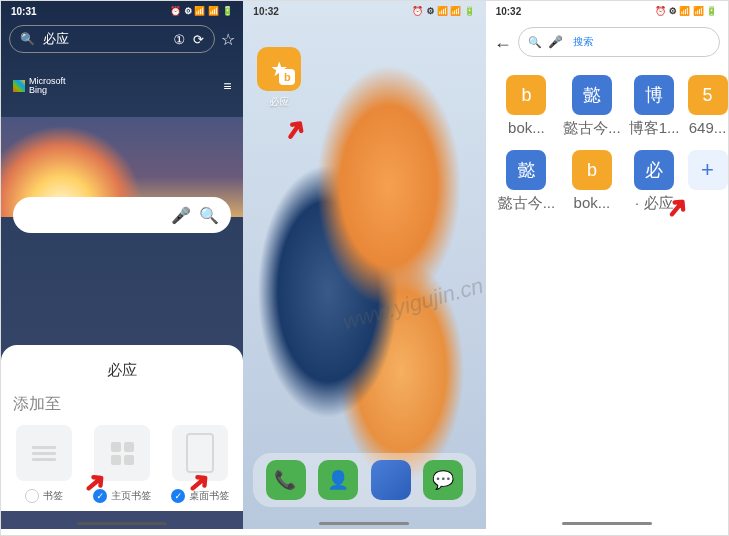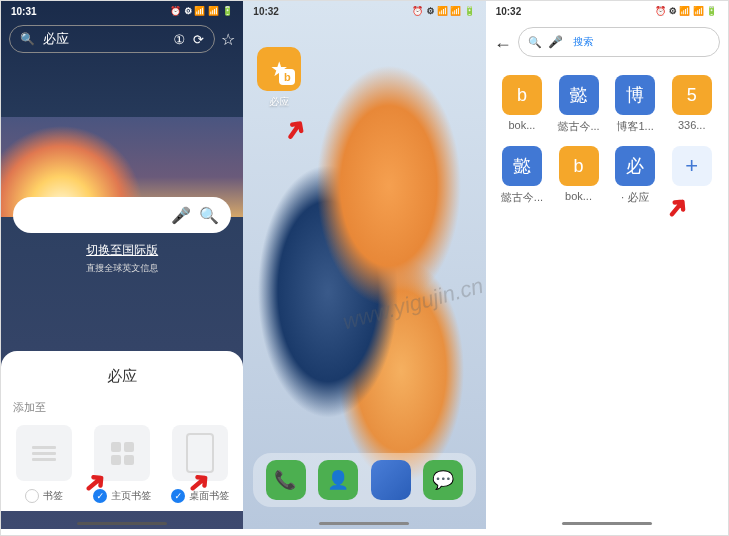--- a/index.html
+++ b/index.html
@@ -18,21 +18,21 @@
 .star-icon{font-size:16px;color:#fff}
 .bing-page{position:relative;padding-top:20px}
 .bing-logo{display:flex;align-items:center;gap:4px;padding:0 12px;font-size:9px;color:#fff}
 .bing-ms{width:12px;height:12px;background:linear-gradient(45deg,#f25022,#7fba00,#00a4ef,#ffb900);display:inline-block}
 .sunrise{position:absolute;top:60px;left:0;right:0;height:100px;background:radial-gradient(circle at 25% 90%,#fff7d6 0%,#ffd166 15%,#e07850 30%,transparent 40%),linear-gradient(180deg,#4a5580 0%,#6a5a7a 60%,#d4a76a 100%)}
 .bing-search{position:absolute;top:140px;left:12px;right:12px;height:36px;background:#fff;border-radius:18px;display:flex;align-items:center;justify-content:flex-end;padding:0 12px;gap:8px}
 .intl-link{position:absolute;top:185px;left:0;right:0;text-align:center;color:#fff;font-size:12px;text-decoration:underline}
 .intl-sub{position:absolute;top:205px;left:0;right:0;text-align:center;color:#ddd;font-size:9px}
 .sheet{position:absolute;bottom:18px;left:0;right:0;background:#fff;border-radius:16px 16px 0 0;padding:16px 12px 8px}
 .sheet-title{text-align:center;font-size:15px;color:#333;margin-bottom:14px}
-.add-to{font-size:11px;color:#888;margin-bottom:10px}
+.add-to{font-size:16px;color:#888;margin-bottom:10px}
 .opts{display:flex;gap:16px}
 .opt{flex:1;text-align:center}
 .opt-card{width:56px;height:56px;background:#f2f3f5;border-radius:8px;margin:0 auto 8px;display:flex;align-items:center;justify-content:center}
 .opt-card .rows{display:flex;flex-direction:column;gap:3px}
 .opt-card .rows span{width:24px;height:3px;background:#d8d8d8;border-radius:1px;display:block}
 .opt-card .grid{display:grid;grid-template-columns:repeat(2,10px);gap:3px}
 .opt-card .grid span{width:10px;height:10px;background:#d8d8d8;border-radius:2px}
 .opt-card .home{width:28px;height:40px;border:2px solid #d8d8d8;border-radius:4px;position:relative}
 .opt-card .home::after{content:"";position:absolute;bottom:3px;left:3px;right:3px;height:6px;display:flex}
 .opt-lbl{font-size:10px;color:#666;display:flex;align-items:center;justify-content:center;gap:4px}
@@ -58,21 +58,21 @@
 .di4{background:#4caf50;color:#fff}
 .p3-top{display:flex;align-items:center;gap:6px;padding:6px 8px}
 .back-arr{font-size:18px;color:#333}
 .p3-search{flex:1;height:30px;border:1px solid #ccc;border-radius:15px;display:flex;align-items:center;padding:0 6px 0 10px;gap:6px;font-size:11px}
 .p3-search .txt{flex:1;color:#333;white-space:nowrap;overflow:hidden}
 .mic{color:#888;font-size:12px}
 .btn-search{color:#1b7ef2;font-size:10px;padding:0 4px}
 .favs{display:grid;grid-template-columns:repeat(4,1fr);gap:12px 8px;padding:12px}
 .fav{text-align:center}
 .fav-ic{width:40px;height:40px;border-radius:8px;margin:0 auto 4px;display:flex;align-items:center;justify-content:center;font-size:18px;color:#fff;font-weight:500}
-.fav-lbl{font-size:11px;color:#666;white-space:nowrap;overflow:hidden;text-overflow:ellipsis}
+.fav-lbl{font-size:15px;color:#666;white-space:nowrap;overflow:hidden;text-overflow:ellipsis}
 .fc-o{background:#f5a72a}
 .fc-b{background:#4178d4}
 .fc-plus{background:#eaf2fd;color:#4178d4;font-size:22px;font-weight:300}
 .watermark{position:absolute;top:290px;left:340px;font-size:22px;color:rgba(100,100,100,.3);transform:rotate(-15deg);font-style:italic;pointer-events:none;z-index:5}
 </style>
 </head>
 <body>
 
 <div class="phone p1">
   <div class="status-bar">
@@ -82,27 +82,31 @@
   <div class="search-row">
     <div class="search-pill">
       <span class="search-icon">🔍</span>
       <span class="txt">必应</span>
       <span>①</span>
       <span>⟳</span>
     </div>
     <span class="star-icon">☆</span>
   </div>
   <div class="bing-page">
+    <div class="bing-logo">
+      <span class="bing-ms"></span>
+      <span style="white-space:pre-line;line-height:1">Microsoft
+Bing</span>
+      <span style="margin-left:auto;font-size:14px">≡</span>
+    </div>
     <div class="sunrise"></div>
     <div class="bing-search">
       <span style="color:#4178d4">🎤</span>
       <span style="color:#4178d4">🔍</span>
     </div>
-    <div class="intl-link">切换至国际版</div>
-    <div class="intl-sub">直搜全球英文信息</div>
   </div>
   <div class="sheet">
     <div class="sheet-title">必应</div>
     <div class="add-to">添加至</div>
     <div class="opts">
       <div class="opt">
         <div class="opt-card">
             <div class="rows">
               <span></span>
               <span></span>
@@ -185,21 +189,21 @@
     <div class="fav">
         <div class="fav-ic fc-b">懿</div>
         <div class="fav-lbl">懿古今...</div>
       </div>
     <div class="fav">
         <div class="fav-ic fc-b">博</div>
         <div class="fav-lbl">博客1...</div>
       </div>
     <div class="fav">
         <div class="fav-ic fc-o">5</div>
-        <div class="fav-lbl">336...</div>
+        <div class="fav-lbl">649...</div>
       </div>
     <div class="fav">
         <div class="fav-ic fc-b">懿</div>
         <div class="fav-lbl">懿古今...</div>
       </div>
     <div class="fav">
         <div class="fav-ic fc-o">b</div>
         <div class="fav-lbl">bok...</div>
       </div>
     <div class="fav">

